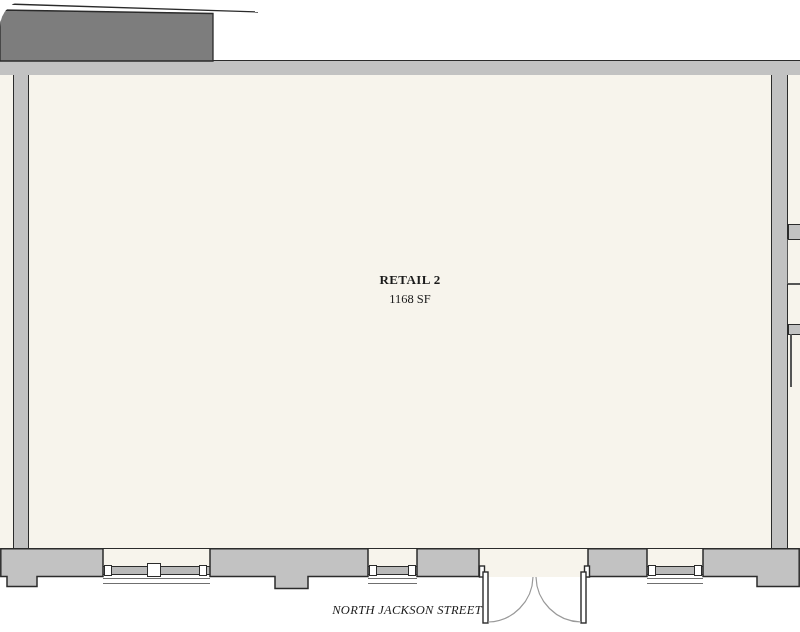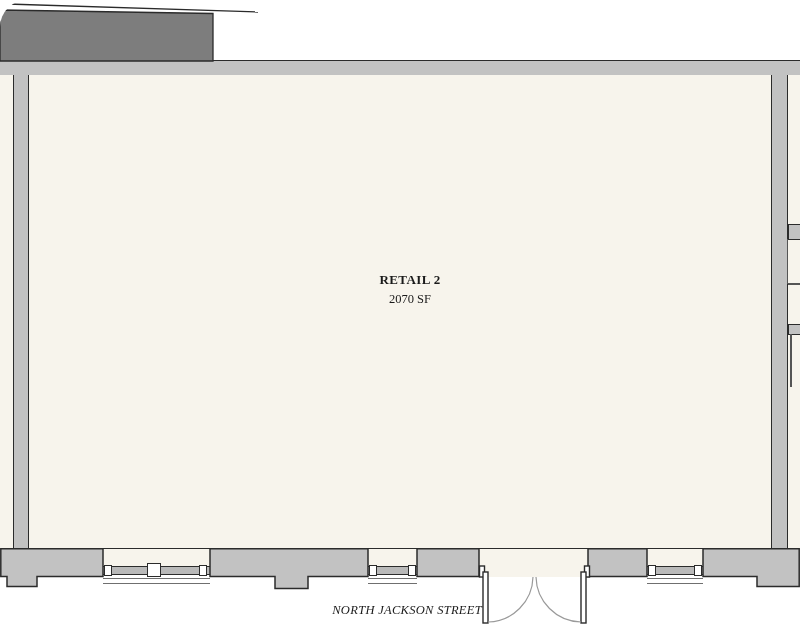--- a/index.html
+++ b/index.html
@@ -109,18 +109,18 @@
     <rect x="479.5" y="566" width="5" height="11" style="fill:#fff;stroke:var(--outline);stroke-width:1.4;"></rect>
     <rect x="584.5" y="566" width="5" height="11" style="fill:#fff;stroke:var(--outline);stroke-width:1.4;"></rect>
     <rect x="483" y="572" width="5" height="51" style="fill:#fff;stroke:var(--outline);stroke-width:1.4;"></rect>
     <rect x="581" y="572" width="5" height="51" style="fill:#fff;stroke:var(--outline);stroke-width:1.4;"></rect>
     <path d="M 488 622 A 46 46 0 0 0 533 577" style="fill:none;stroke:var(--swing);stroke-width:1.2;"></path>
     <path d="M 581 622 A 46 46 0 0 1 536 577" style="fill:none;stroke:var(--swing);stroke-width:1.2;"></path>
   </svg>
 
   <div class="room-label">
     <div class="room-name">RETAIL 2</div>
-    <div class="room-area">2070 SF</div>
+    <div class="room-area">1168 SF</div>
   </div>
 
   <div class="street-label">NORTH JACKSON STREET</div>
 
 </div>
 
 </body></html>

